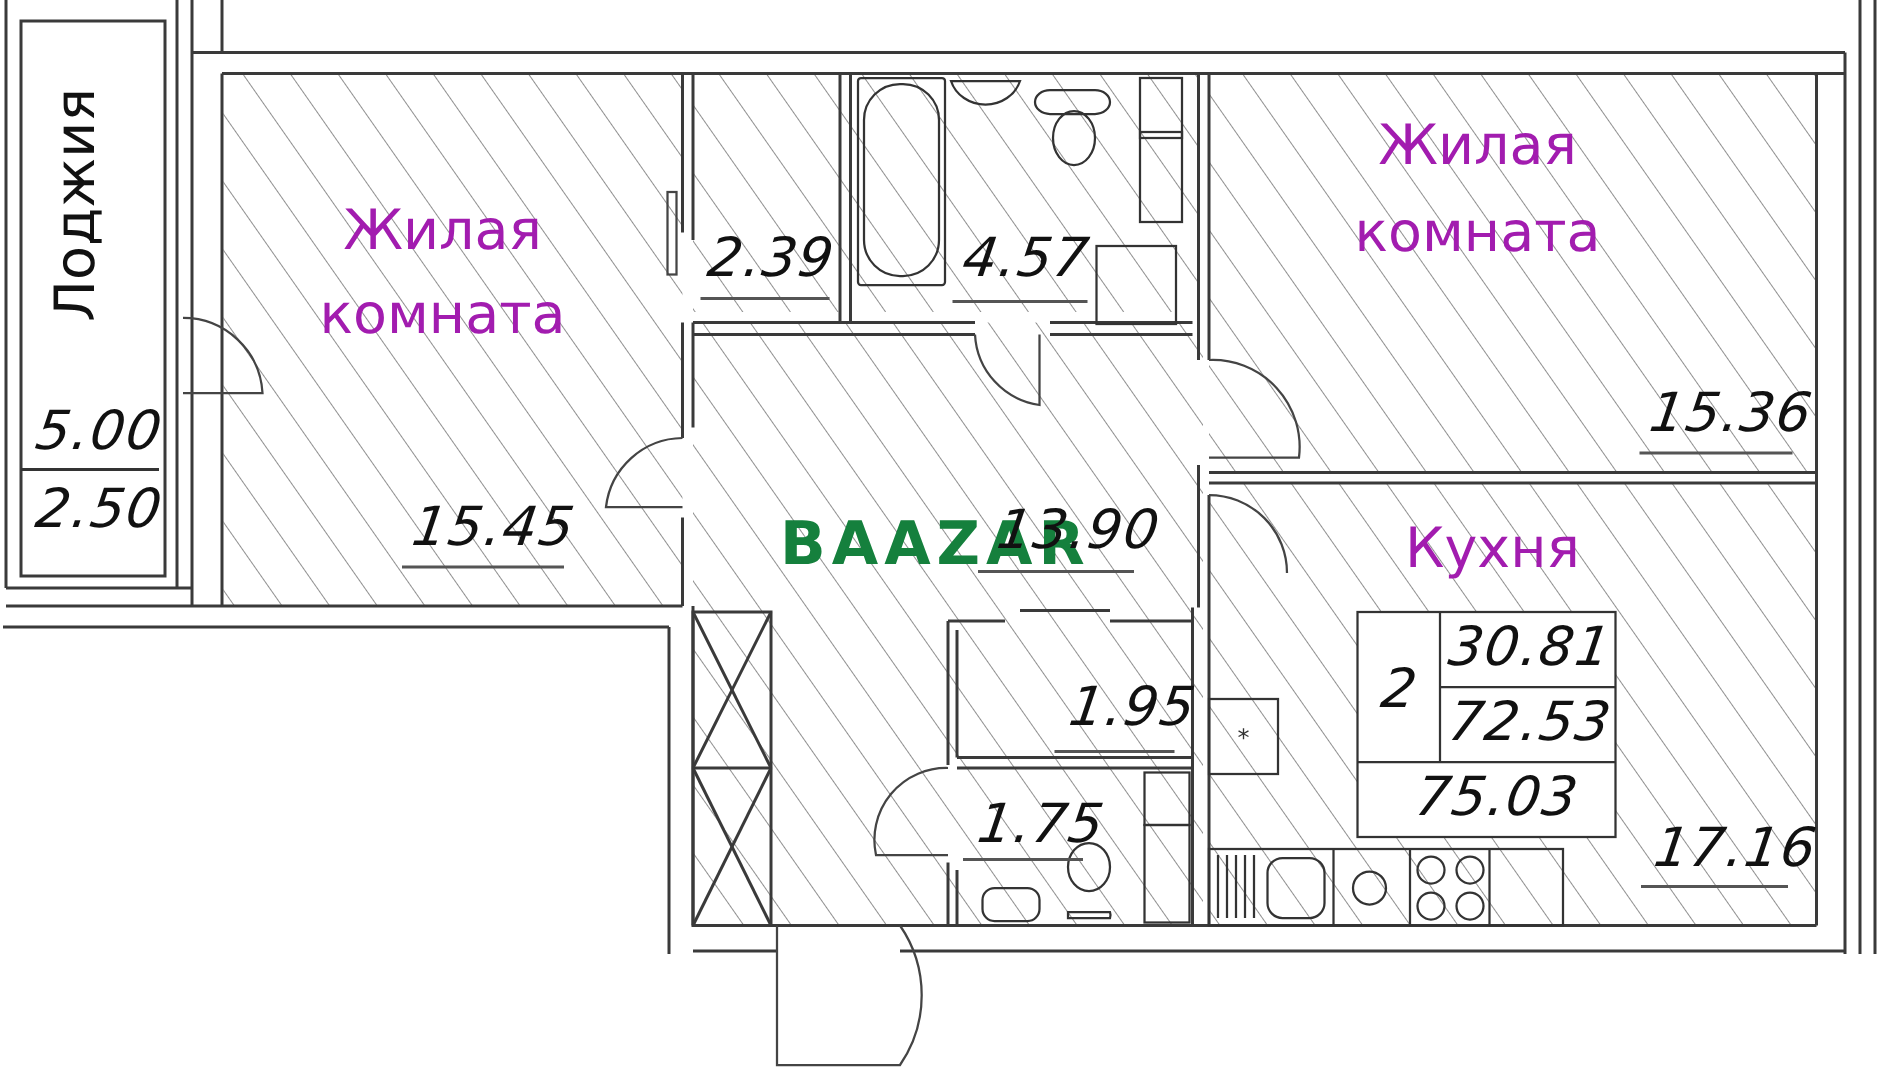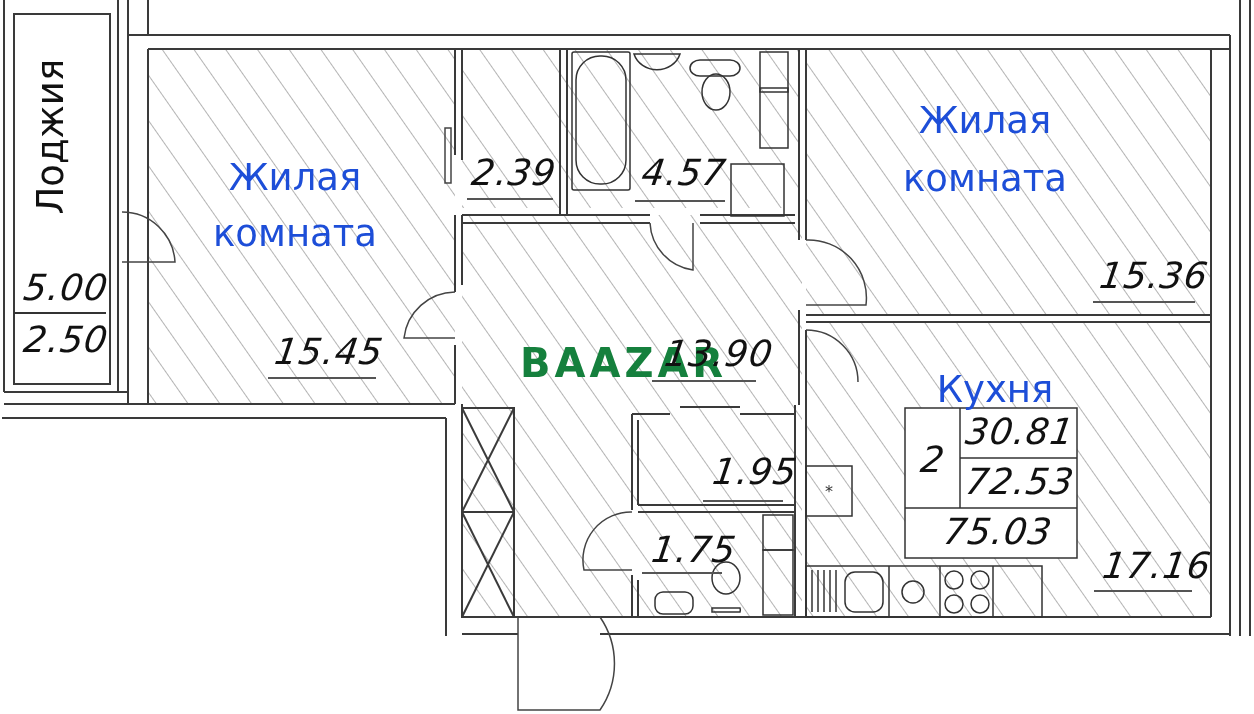--- a/index.html
+++ b/index.html
@@ -1,18 +1,18 @@
 <!DOCTYPE html>
 <html><head>
 <meta charset="utf-8">
 <style>
   html,body{margin:0;padding:0;background:#ffffff;}
   body{width:1254px;height:714px;overflow:hidden;position:relative;font-family:"DejaVu Sans","Liberation Sans",sans-serif;}
   svg{position:absolute;left:0;top:0;}
-  .lbl{position:absolute;color:#1d4ed8;font-family:"DejaVu Sans","Liberation Sans",sans-serif;font-size:37px;line-height:44px;text-align:center;white-space:nowrap;margin-top:24px;}
+  .lbl{position:absolute;color:#a21caf;font-family:"DejaVu Sans","Liberation Sans",sans-serif;font-size:37px;line-height:44px;text-align:center;white-space:nowrap;}
   .area{position:absolute;color:#111;font-family:"DejaVu Sans","Liberation Sans",sans-serif;font-style:italic;font-size:36px;line-height:40px;letter-spacing:1px;transform:skewX(-8deg);white-space:nowrap;}
   .uline{position:absolute;height:2px;background:#555;}
   .vert{position:absolute;font-size:37px;color:#111;transform:rotate(-90deg);transform-origin:center center;white-space:nowrap;font-family:"DejaVu Sans","Liberation Sans",sans-serif;}
   .wm{position:absolute;color:#15803d;font-size:40px;font-weight:bold;letter-spacing:4px;font-family:"DejaVu Sans","Liberation Sans",sans-serif;}
 </style>
 </head>
 <body>
 
 <svg width="1254" height="714" viewBox="0 0 1254 714">
   <defs>

